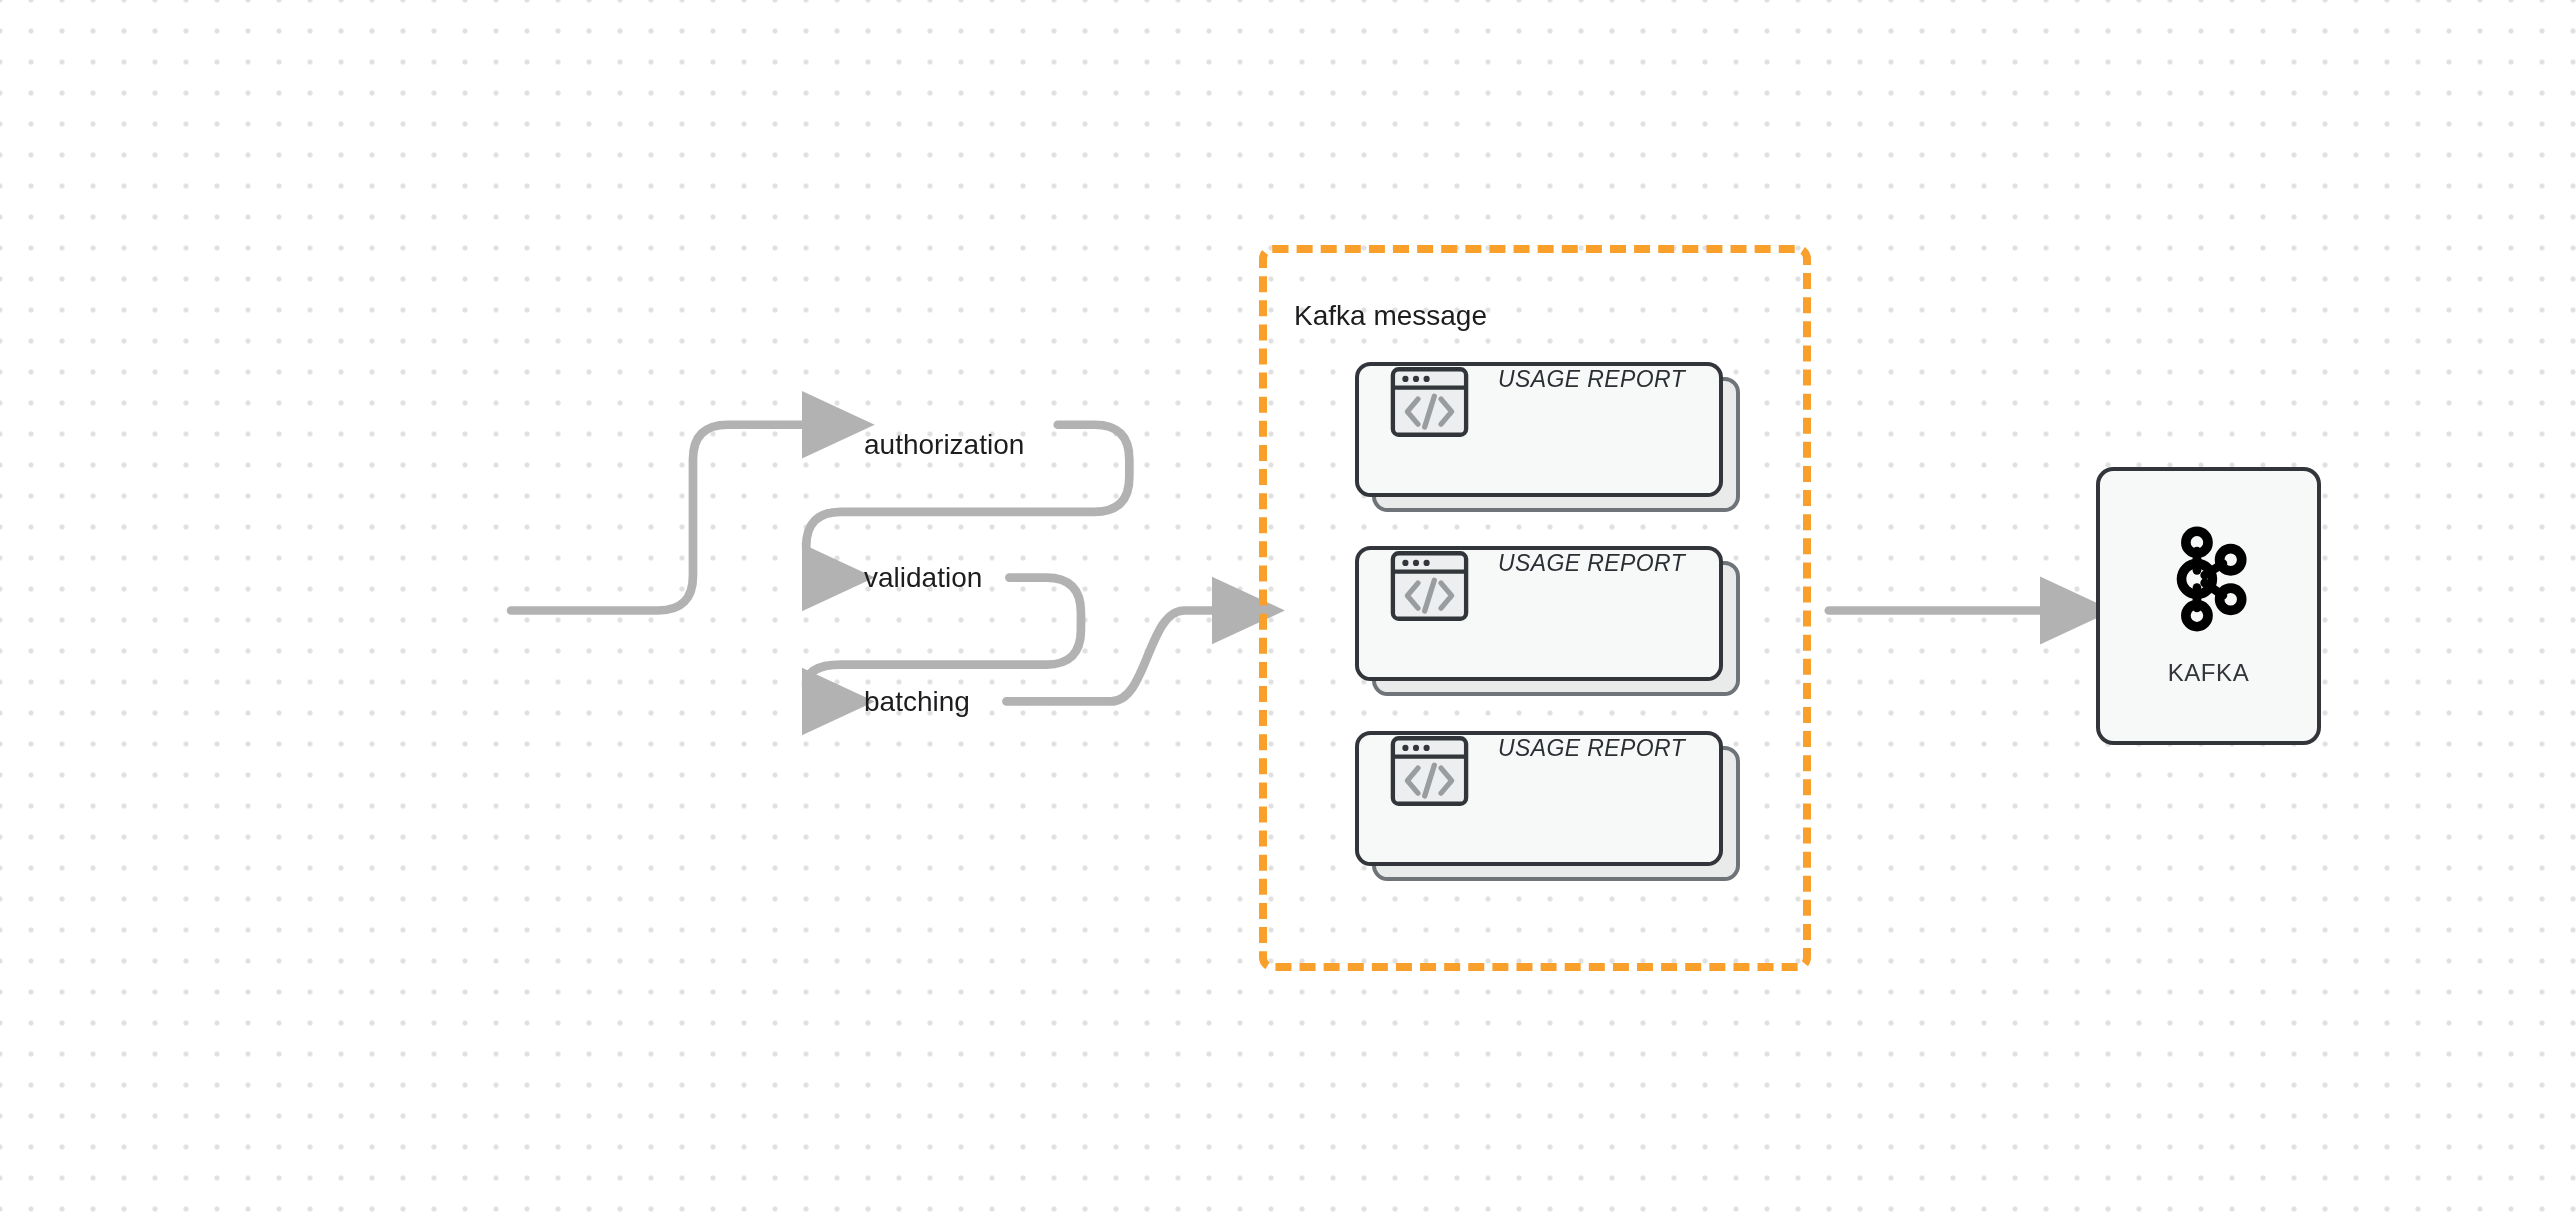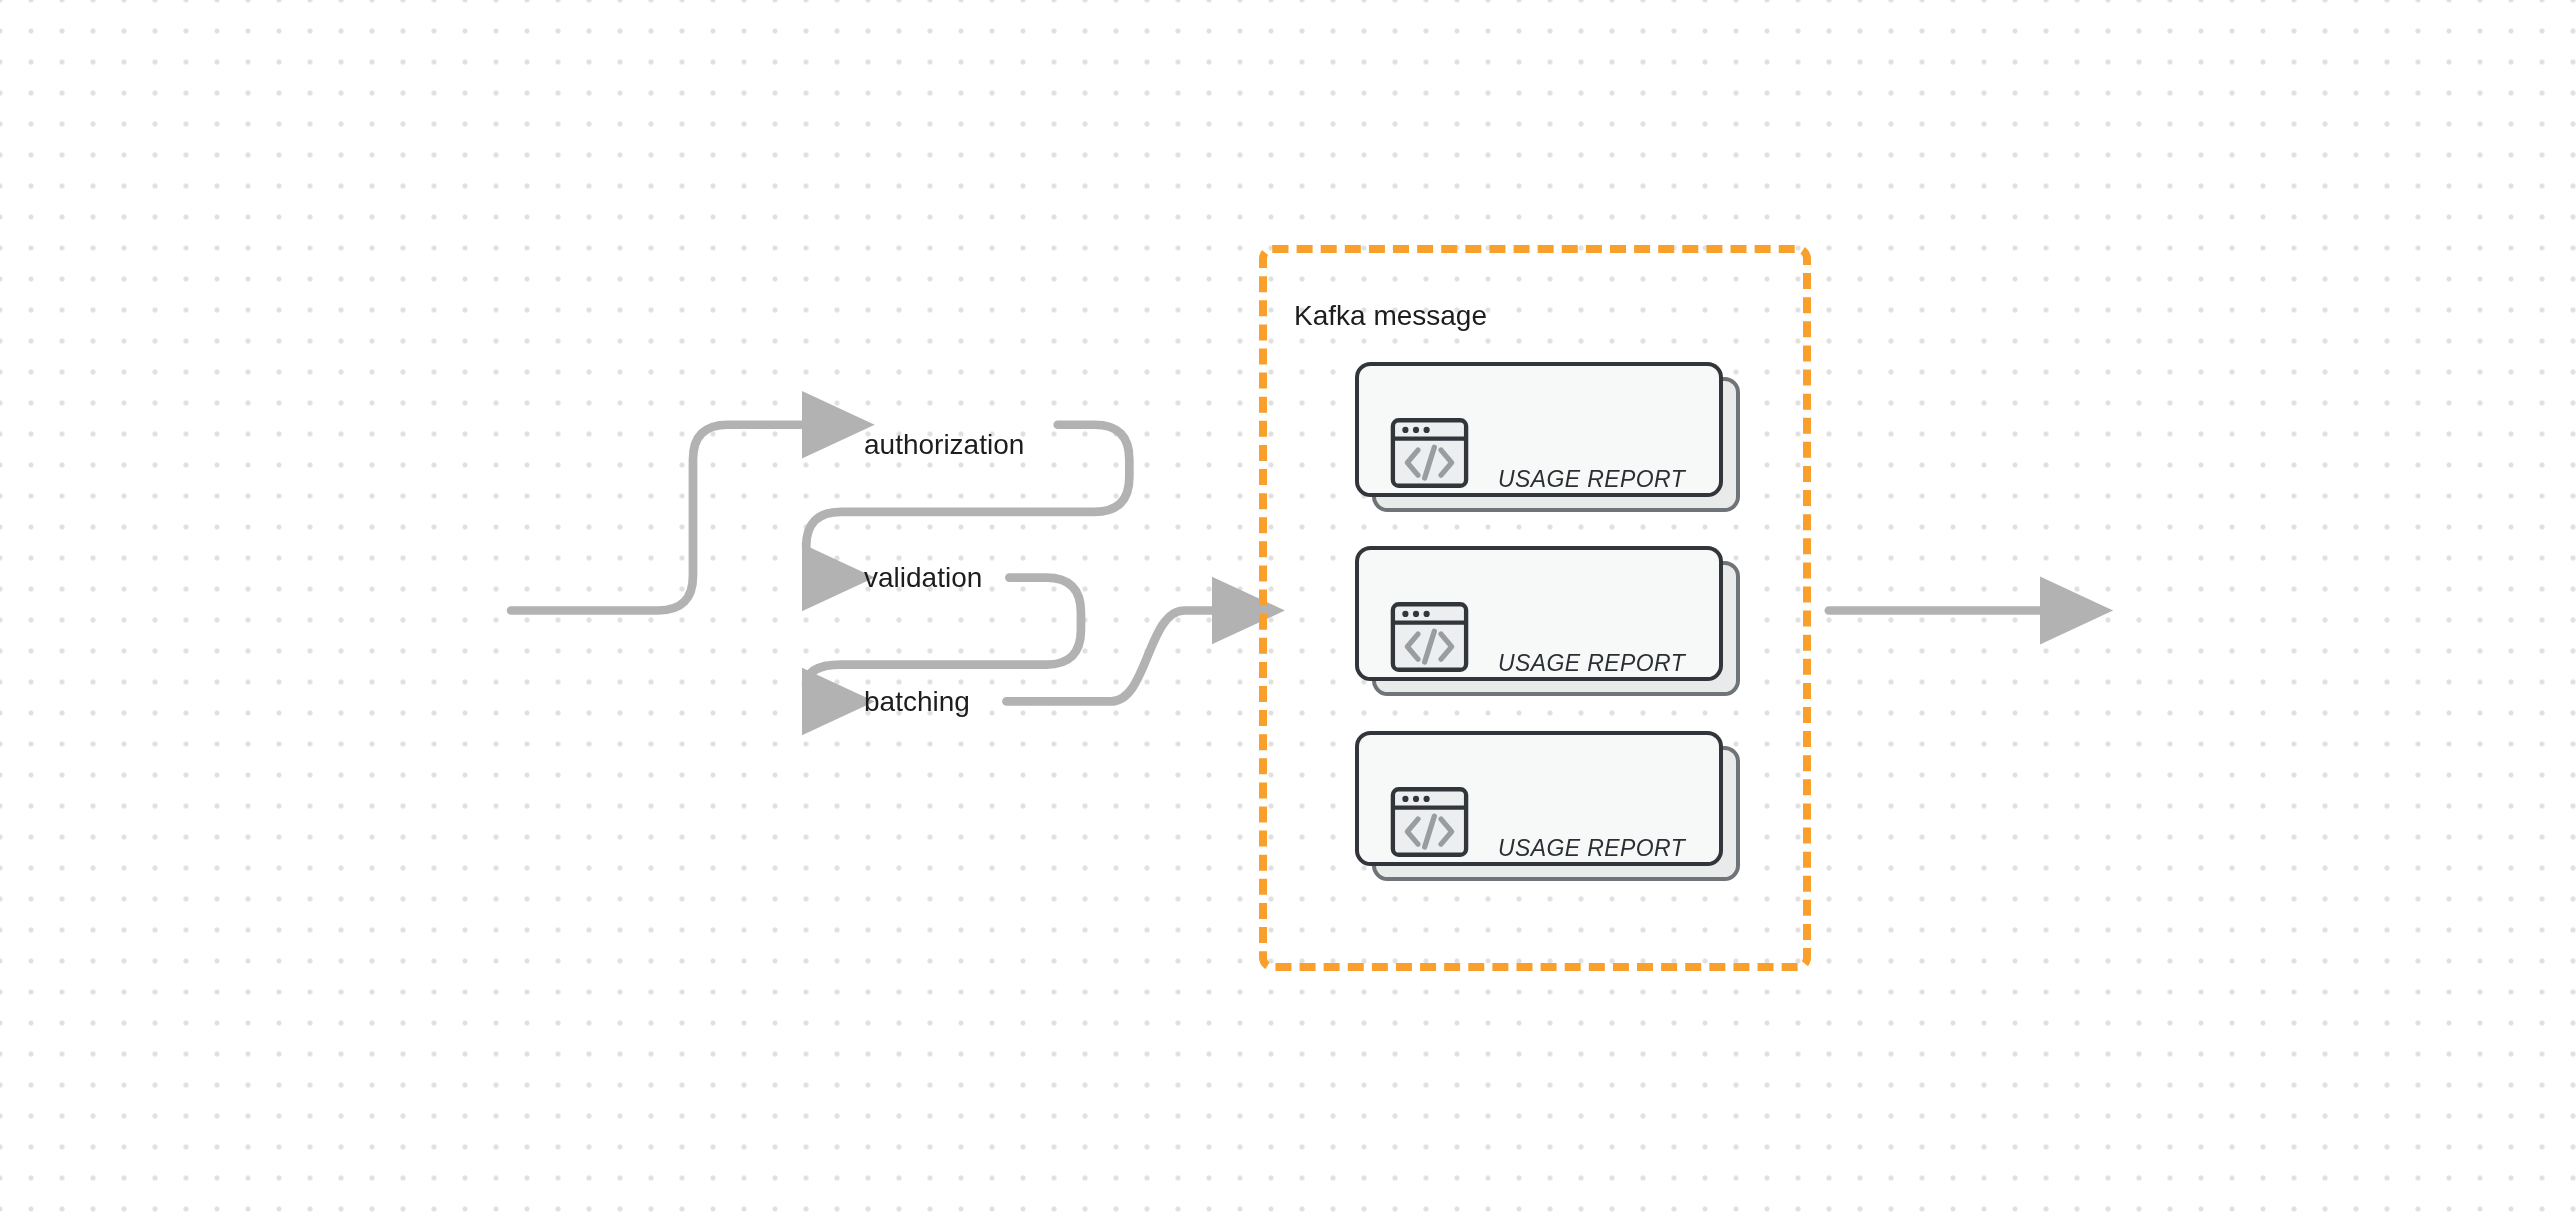--- a/index.html
+++ b/index.html
@@ -119,21 +119,21 @@
     left: 0;
     top: 0;
     width: 368px;
     height: 135px;
     box-sizing: border-box;
     background: #f7f8f8;
     border: 4.8px solid #32363b;
     border-radius: 15.5px;
     display: flex;
     flex-direction: row;
-    align-items: flex-end;
+    align-items: flex-start;
   }
   .code-icon { width: 79px; height: 72px; margin-left: 31px; flex: none; }
   .report-label {
     margin-left: 29px;
     font-size: 23px;
     font-style: italic;
     color: #2b2f33;
     letter-spacing: 0.4px;
     white-space: nowrap;
   }
@@ -232,15 +232,37 @@
           <circle cx="38" cy="13" r="3.2" fill="#32363b"></circle>
           <path d="M29 34 L18 47 L29 60" fill="none" stroke="#9a9da0" stroke-width="5.5" stroke-linecap="round" stroke-linejoin="round"></path>
           <path d="M53 34 L64 47 L53 60" fill="none" stroke="#9a9da0" stroke-width="5.5" stroke-linecap="round" stroke-linejoin="round"></path>
           <path d="M46 31 L36 63" fill="none" stroke="#9a9da0" stroke-width="5.5" stroke-linecap="round"></path>
         </svg>
       </span>
       <span class="report-label">USAGE REPORT</span>
     </div>
   </div>
 
+  <div class="node" id="node-kafka">
+    <span>
+      <svg class="kafka-icon" viewBox="0 0 96 110" xmlns="http://www.w3.org/2000/svg">
+
+        <path d="M36 26 L36 46" stroke="#000" stroke-width="9" stroke-linecap="round"></path>
+        <path d="M36 64 L36 85" stroke="#000" stroke-width="9" stroke-linecap="round"></path>
+        <path d="M44 51 L63 39" stroke="#000" stroke-width="9" stroke-linecap="round"></path>
+        <path d="M44 59 L63 72" stroke="#000" stroke-width="9" stroke-linecap="round"></path>
+
+        <circle cx="36" cy="55" r="16" fill="none" stroke="#000" stroke-width="10"></circle>
+
+        <circle cx="36" cy="17" r="11.5" fill="none" stroke="#000" stroke-width="10"></circle>
+
+        <circle cx="36" cy="93" r="11.5" fill="none" stroke="#000" stroke-width="10"></circle>
+
+        <circle cx="71" cy="35" r="11.5" fill="none" stroke="#000" stroke-width="10"></circle>
+
+        <circle cx="71" cy="76" r="11.5" fill="none" stroke="#000" stroke-width="10"></circle>
+      </svg>
+    </span>
+    <div class="node-label">KAFKA</div>
+  </div>
 
 </div>
 
 
 </body></html>

